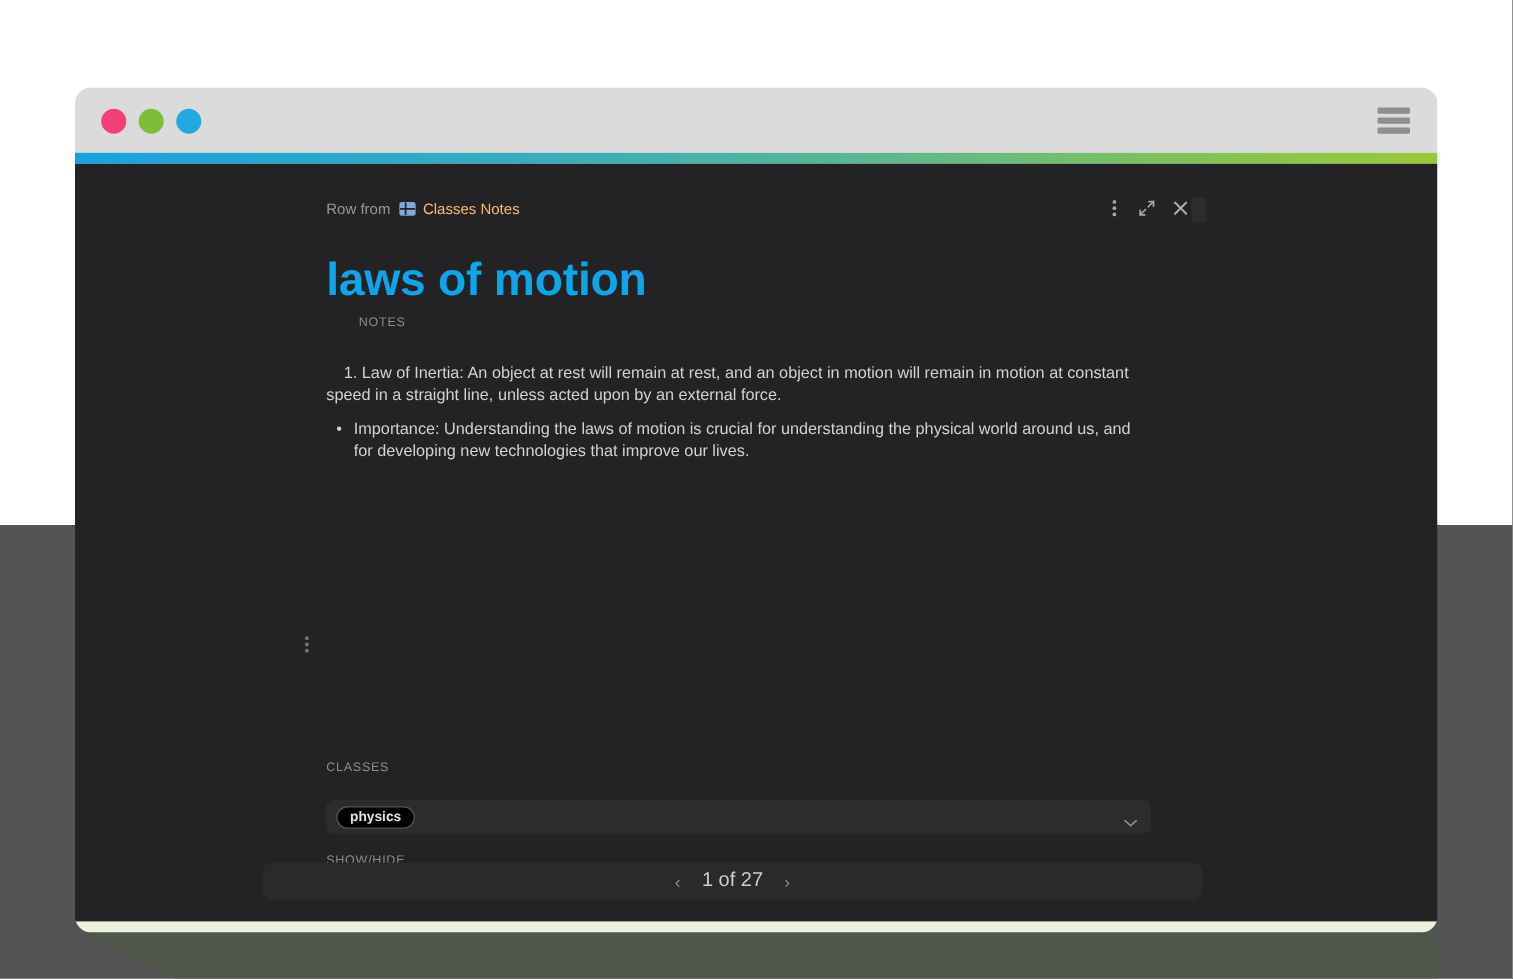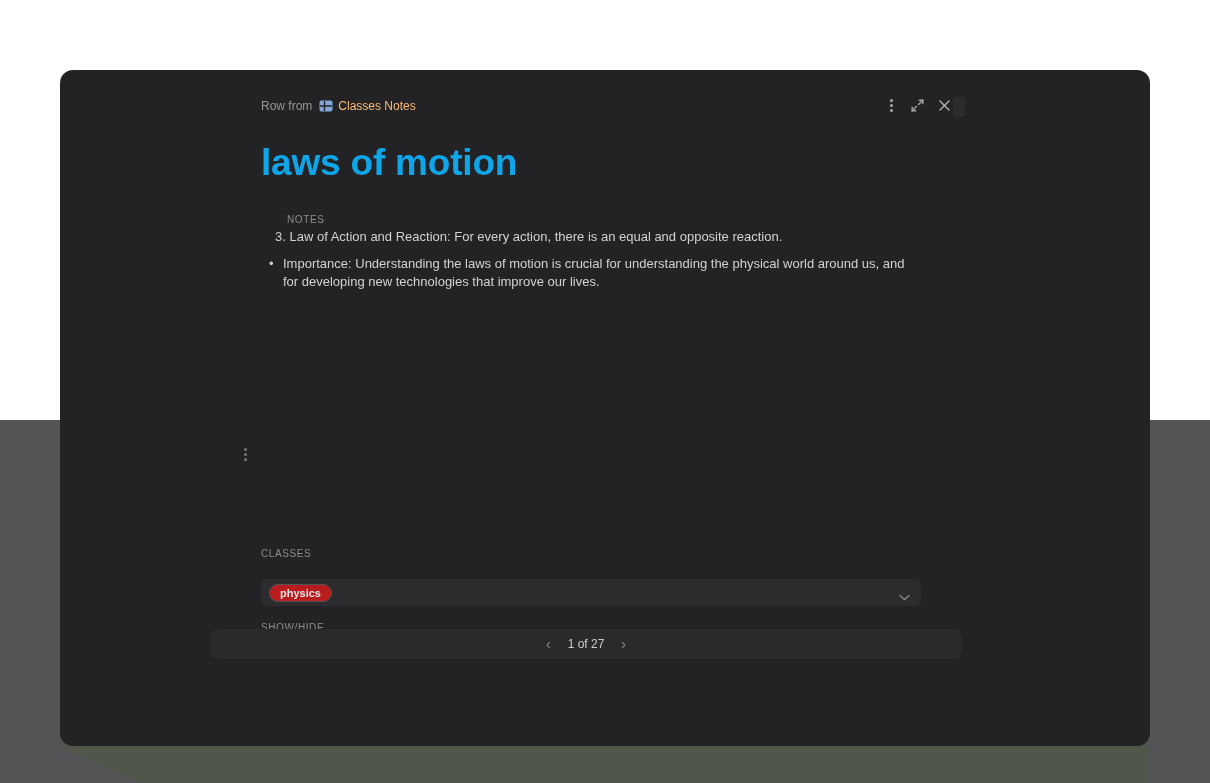--- a/index.html
+++ b/index.html
@@ -14,21 +14,21 @@
   .bg-lower   { position:absolute; left:0; top:420px; width:1210px; height:363px; background:#545456; }
   .window-reflection {
     position:absolute; left:60px; top:746px; width:1090px; height:37px;
     background:#51564B;
     clip-path:polygon(0 0, 100% 0, 100% 100%, 7.3% 100%);
   }
   
   .app-window {
     position:absolute; left:60px; top:70px; width:1090px; height:676px;
     border-radius:13px; overflow:hidden;
-    display:flex; flex-direction:row;text-decoration:underline;
+    display:flex; flex-direction:column;text-decoration:underline;
   }
   .titlebar { height:52px; background:#DBDBDB; position:relative; flex:none; }
   .traffic-lights { position:absolute; left:21px; top:17px; display:flex; gap:10px; }
   .tl-dot { width:20px; height:20px; border-radius:50%; }
   .tl-pink  { background:#F23F77; }
   .tl-green { background:#7CBE3C; }
   .tl-blue  { background:#24A8DD; }
   .hamburger { position:absolute; right:22px; top:16px; width:26px; cursor:pointer; }
   .hamburger .bar { height:5px; background:#8F8F8F; border-radius:1px; margin-bottom:3px; }
   .hamburger .bar:last-child { margin-bottom:0; }
@@ -63,21 +63,21 @@
   .kebab .dot { width:3px; height:3px; border-radius:50%; background:#A6A6AA; }
 
   .record-title {
     position:absolute; top:72px; left:0;
     font-size:37px; font-weight:800; letter-spacing:-0.2px; color:#0ea5e9;
   }
   .field-label {
     position:absolute; left:0;
     font-size:10px; font-weight:500; letter-spacing:0.6px; color:#8D8D91;
   }
-  .lbl-notes    { top:144px;padding-left:26px; }
+  .lbl-notes    { top:122px;padding-left:26px; }
   .lbl-classes  { top:478px; }
   .lbl-showhide { top:552px; }
 
   .notes-body { position:absolute; top:158px; left:0; width:662px; line-height:18px; }
   .notes-body p { margin:0 0 9px 0; }
   .bullet { position:relative; padding-left:22px; margin-bottom:9px; }
   .bullet::before { content:"•"; position:absolute; left:8px; top:0; color:#D2D2D4; }
   .num { text-indent:14px; }
 
   .drag-handle {
@@ -86,32 +86,32 @@
   }
   .drag-handle .dot { width:3px; height:3px; border-radius:50%; background:#77777B; }
 
   .select-field {
     position:absolute; top:509px; left:0; width:660px; height:27px;
     background:#2C2C2F; border-radius:6px;
     display:flex; align-items:center; padding-left:8px; cursor:pointer;
   }
   .tag-pill {
     display:inline-flex; align-items:center; height:18px; padding:0 10px;
-    background:#b91c1c; border:1px solid #535358; border-radius:10px;
+    background:#000000; border:1px solid #535358; border-radius:10px;
     color:#E4E4E7; font-size:11px; font-weight:600;
   }
   .select-chevron { position:absolute; right:11px; top:10px; }
 
   .pagination-bar {
     position:absolute; left:-51px; top:559px; width:752px; height:30px;
     background:#2A2A2C; border-radius:8px;
     display:flex; align-items:center; justify-content:center; gap:17px;
   }
   .page-btn { background:none; border:none; color:#8E8E92; font-size:14px; line-height:1; cursor:pointer; font-family:inherit; }
-  .page-indicator { color:#CDCDD0; font-size:12px; font-weight:500; }
+  .page-indicator { color:#CDCDD0; font-size:16px; font-weight:500; }
 </style>
 </head>
 <body>
 
 <div class="bg-lower"></div>
 <div class="window-reflection"></div>
 
 <div class="app-window">
 
   <div class="titlebar">
@@ -171,21 +171,21 @@
         </div>
       </div>
 
       <h1 class="record-title">laws of motion</h1>
 
       <div class="field-label lbl-notes">NOTES</div>
 
       <div class="notes-body">
 
 
-        <p class="num">3. Law of Action and Reaction: For every action, there is an equal and opposite reaction.</p>
+        <p class="num">1. Law of Inertia: An object at rest will remain at rest, and an object in motion will remain in motion at constant speed in a straight line, unless acted upon by an external force.</p>
 
         <div class="bullet">Importance: Understanding the laws of motion is crucial for understanding the physical world around us, and for developing new technologies that improve our lives.</div>
 
         <div class="drag-handle">
           <span class="dot"></span>
             <span class="dot"></span>
             <span class="dot"></span>
         </div>
       </div>
 

